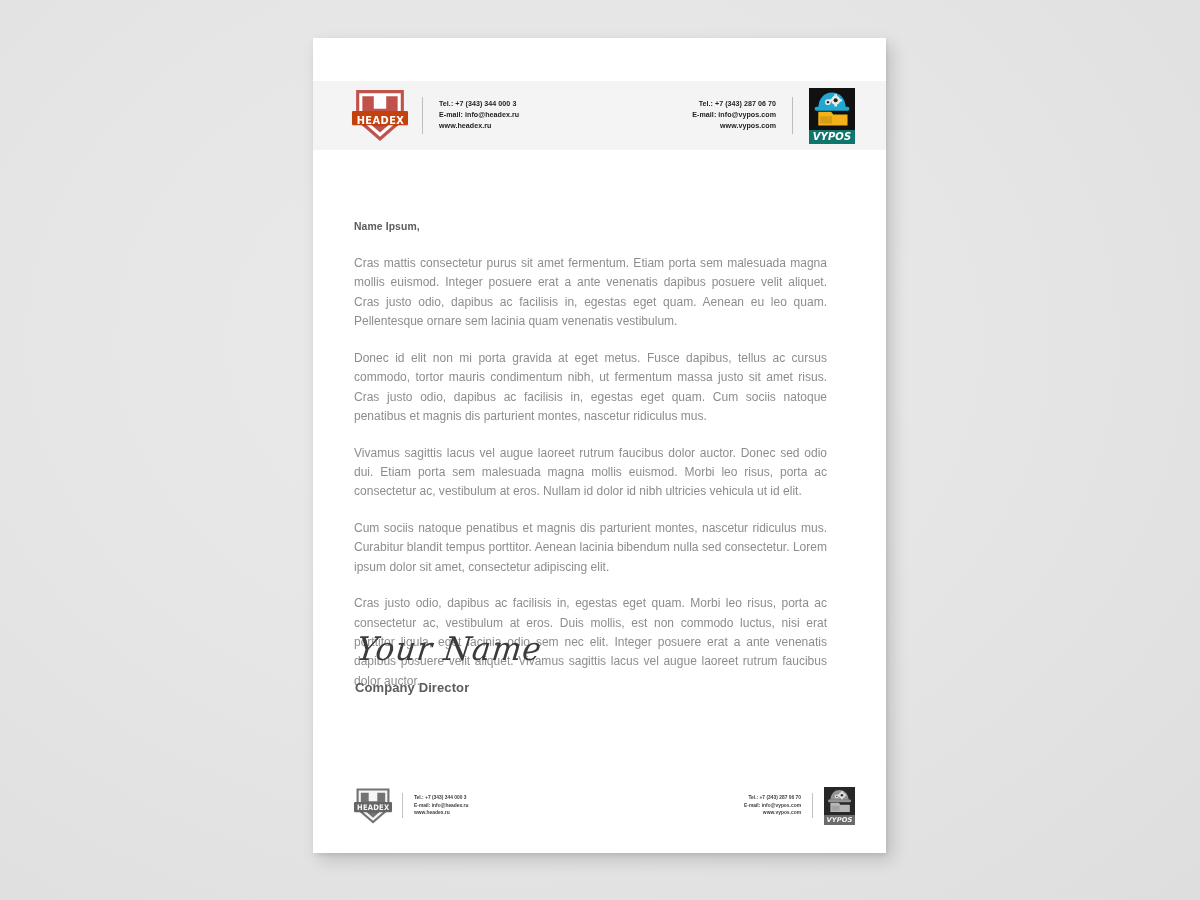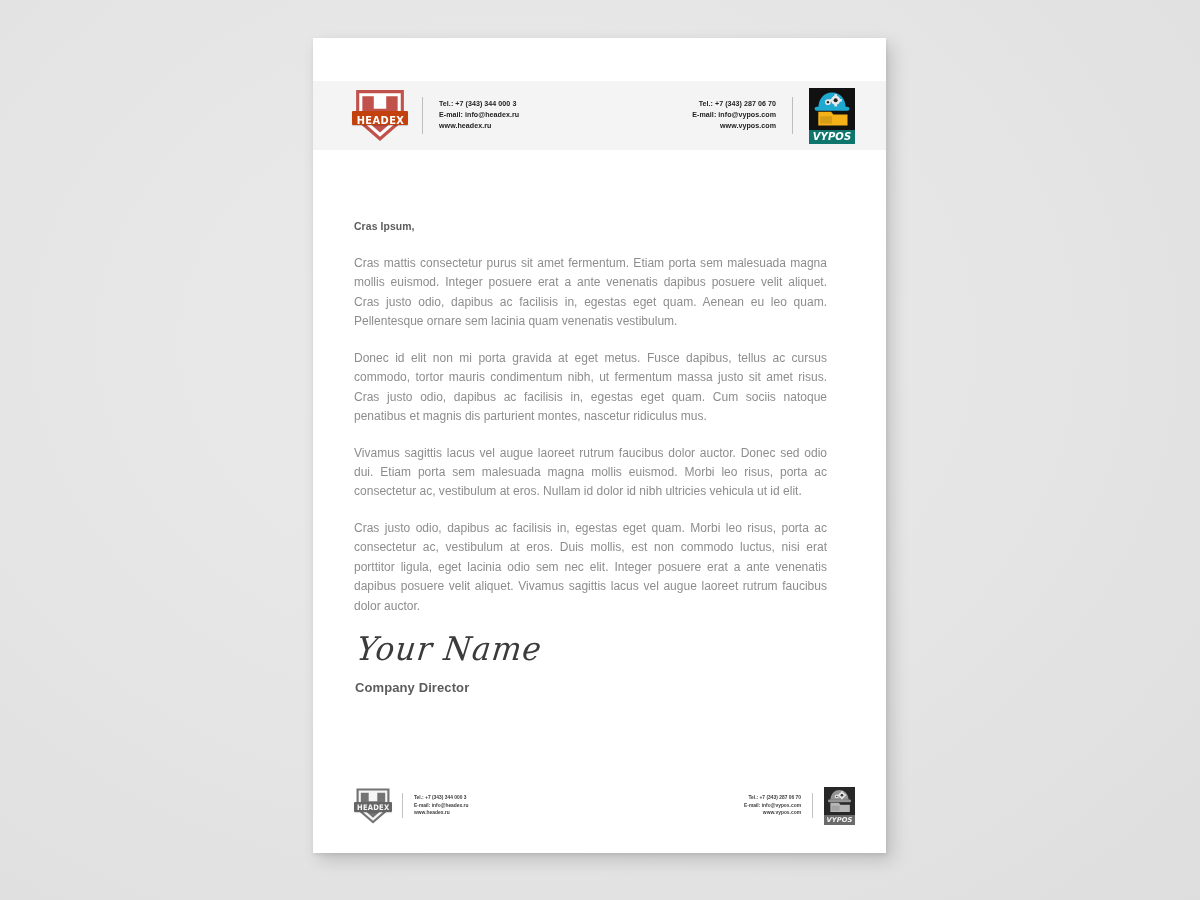--- a/index.html
+++ b/index.html
@@ -265,24 +265,25 @@
           </svg>
         </div>
         <div class="vypos-band">
           <span class="vypos-word">VYPOS</span>
         </div>
       </div>
     </div>
   </div>
 
   <div id="letter">
-    <div id="salutation">Cras Ipsum,</div>
+    <div id="salutation">Name Ipsum,</div>
     <p class="para">Cras mattis consectetur purus sit amet fermentum. Etiam porta sem malesuada magna mollis euismod. Integer posuere erat a ante venenatis dapibus posuere velit aliquet. Cras justo odio, dapibus ac facilisis in, egestas eget quam. Aenean eu leo quam. Pellentesque ornare sem lacinia quam venenatis vestibulum.</p>
     <p class="para">Donec id elit non mi porta gravida at eget metus. Fusce dapibus, tellus ac cursus commodo, tortor mauris condimentum nibh, ut fermentum massa justo sit amet risus. Cras justo odio, dapibus ac facilisis in, egestas eget quam. Cum sociis natoque penatibus et magnis dis parturient montes, nascetur ridiculus mus.</p>
     <p class="para">Vivamus sagittis lacus vel augue laoreet rutrum faucibus dolor auctor. Donec sed odio dui. Etiam porta sem malesuada magna mollis euismod. Morbi leo risus, porta ac consectetur ac, vestibulum at eros. Nullam id dolor id nibh ultricies vehicula ut id elit.</p>
+    <p class="para">Cum sociis natoque penatibus et magnis dis parturient montes, nascetur ridiculus mus. Curabitur blandit tempus porttitor. Aenean lacinia bibendum nulla sed consectetur. Lorem ipsum dolor sit amet, consectetur adipiscing elit.</p>
     <p class="para">Cras justo odio, dapibus ac facilisis in, egestas eget quam. Morbi leo risus, porta ac consectetur ac, vestibulum at eros. Duis mollis, est non commodo luctus, nisi erat porttitor ligula, eget lacinia odio sem nec elit. Integer posuere erat a ante venenatis dapibus posuere velit aliquet. Vivamus sagittis lacus vel augue laoreet rutrum faucibus dolor auctor.</p>
   </div>
 
   <div id="signature-block">
     <div id="signature-name">Your Name</div>
     <div id="signature-title">Company Director</div>
   </div>
 
   <div id="footer">
 

